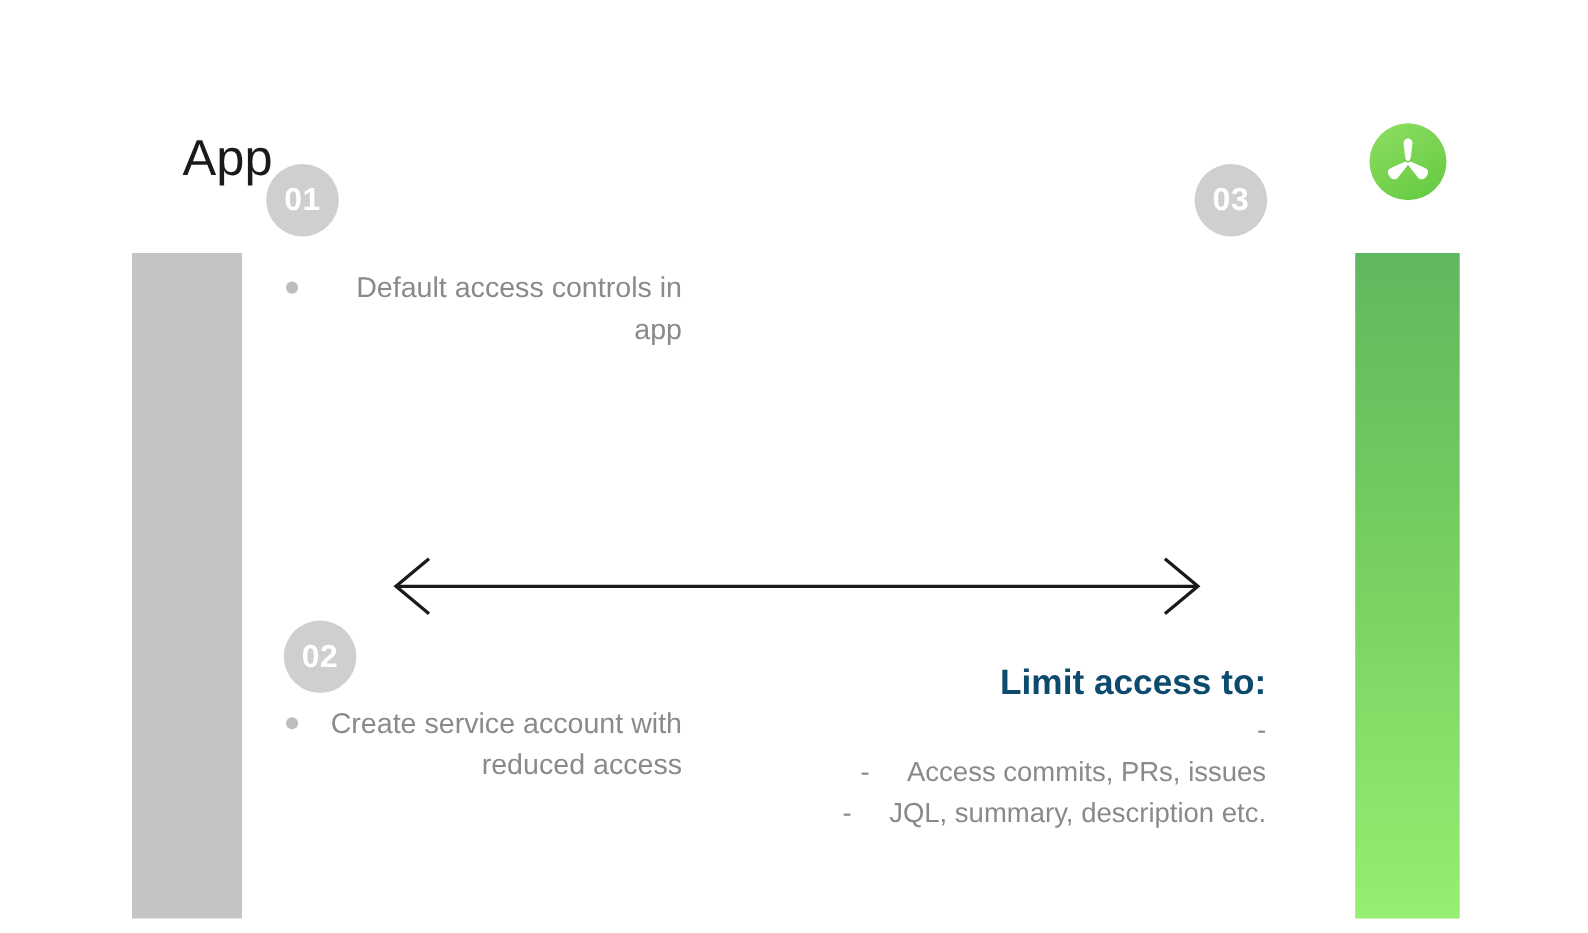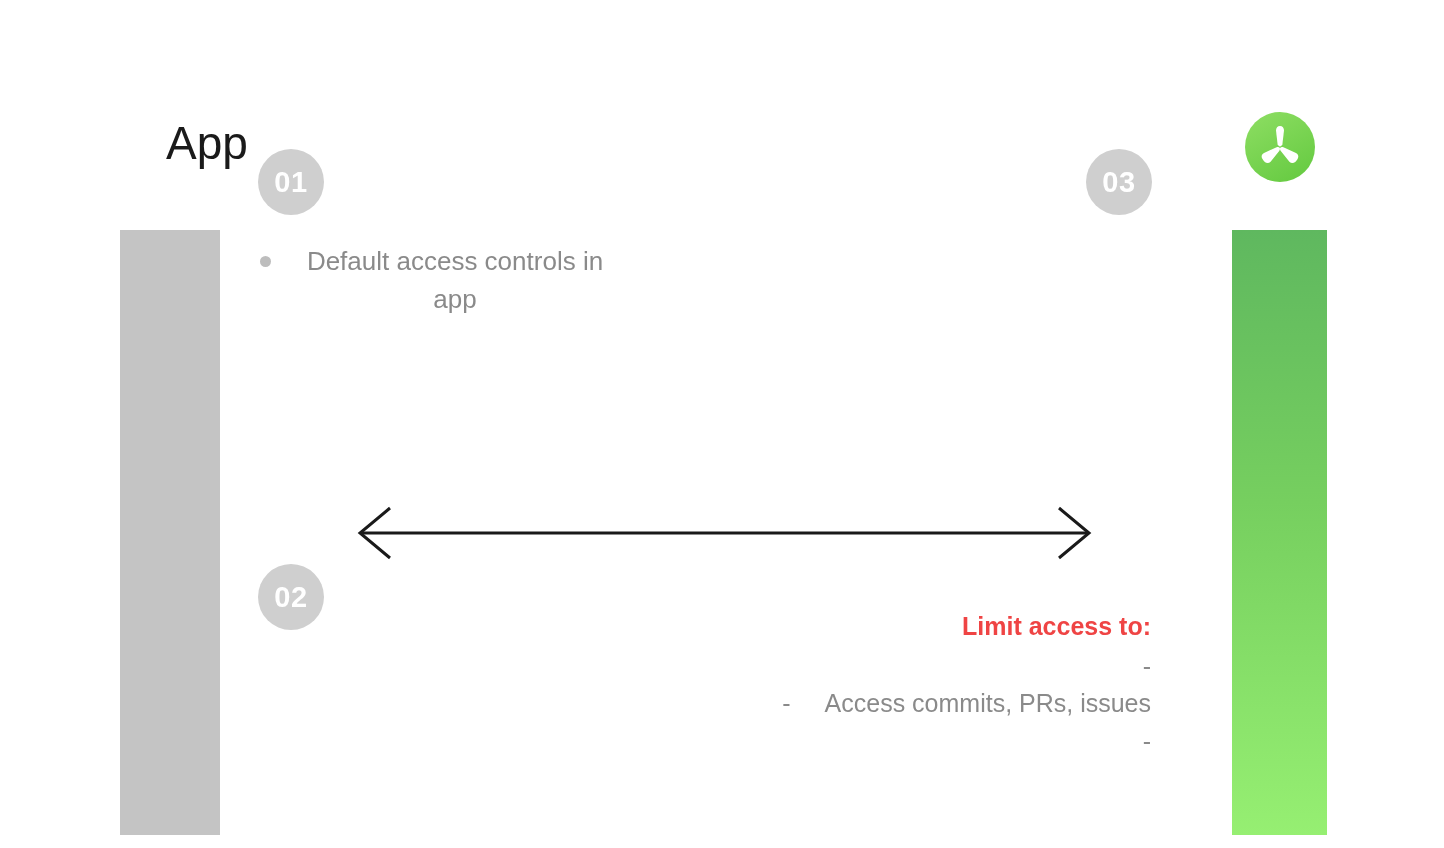--- a/index.html
+++ b/index.html
@@ -71,40 +71,40 @@
     border-radius: 50%;
     background: #cfcfcf;
     color: #ffffff;
     font-size: 29px;
     font-weight: 700;
     display: flex;
     align-items: center;
     justify-content: center;
     letter-spacing: 0.5px;
   }
-  #badge01 { left: 258px; top: 149px; }
+  #badge01 { left: 242px; top: 149px; }
   #badge02 { left: 258px; top: 564px; }
   #badge03 { left: 1086px; top: 149px; }
 
   
   .block {
     position: absolute;
     font-size: 26px;
     line-height: 1.45;
     color: #8a8a8a;
   }
   .block .bullet {
     position: absolute;
     width: 11px;
     height: 11px;
     border-radius: 50%;
     background: #bdbdbd;
     top: 13px;
   }
-  .block.left-align { text-align: center; }
+  .block.left-align { text-align: right; }
   .block.right-align { text-align: right; }
 
   #block01 { left: 260px; top: 243px; width: 330px; padding-left: 30px; }
   #block01 .bullet { left: 0px; }
   #block02 { left: 260px; top: 639px; width: 330px; padding-left: 30px; }
   #block02 .bullet { left: 0px; }
   #block03 { left: 830px; top: 243px; width: 330px; padding-right: 30px; }
   #block03 .bullet { right: 0px; }
 
   
@@ -121,24 +121,23 @@
     position: absolute;
     right: 293px;
     top: 596px;
     text-align: right;
     color: #8a8a8a;
     font-size: 25px;
     line-height: 1.5;
   }
   .limit .limit-title {
     font-weight: 700;
-    color: #ef4444;
-    font-size: 25px;
+    color: #0c4a6e;
+    font-size: 32px;
     margin-bottom: 2px;
-    margin-top: 12px;
   }
   .limit .limit-row {
     display: flex;
     justify-content: flex-end;
     align-items: baseline;
     gap: 34px;
     white-space: nowrap;
   }
   .limit .dash { color: #8a8a8a; }
 </style>
@@ -167,20 +166,24 @@
 
   <div class="badge" id="badge02">02</div>
 
   <div class="badge" id="badge03">03</div>
 
   <div class="block left-align" id="block01">
     <span class="bullet"></span>
     <span>Default access controls in app</span>
   </div>
 
+  <div class="block left-align" id="block02">
+    <span class="bullet"></span>
+    <span>Create service account with reduced access</span>
+  </div>
 
 
   <div class="arrow-wrap">
     <svg width="745" height="66" viewBox="0 0 745 66" aria-hidden="true">
       <line x1="8" y1="33" x2="737" y2="33" stroke="#1a1a1a" stroke-width="3"></line>
       <polyline points="38,8 8,33 38,58" fill="none" stroke="#1a1a1a" stroke-width="3"></polyline>
       <polyline points="707,8 737,33 707,58" fill="none" stroke="#1a1a1a" stroke-width="3"></polyline>
     </svg>
   </div>
 
@@ -188,16 +191,17 @@
     <div class="limit-title">Limit access to:</div>
     <div class="limit-row">
       <span class="dash">-</span>
     </div>
     <div class="limit-row">
       <span class="dash">-</span>
       <span>Access commits, PRs, issues</span>
     </div>
     <div class="limit-row">
       <span class="dash">-</span>
+      <span>JQL, summary, description etc.</span>
     </div>
   </div>
 
 </div>
 
 </body></html>

